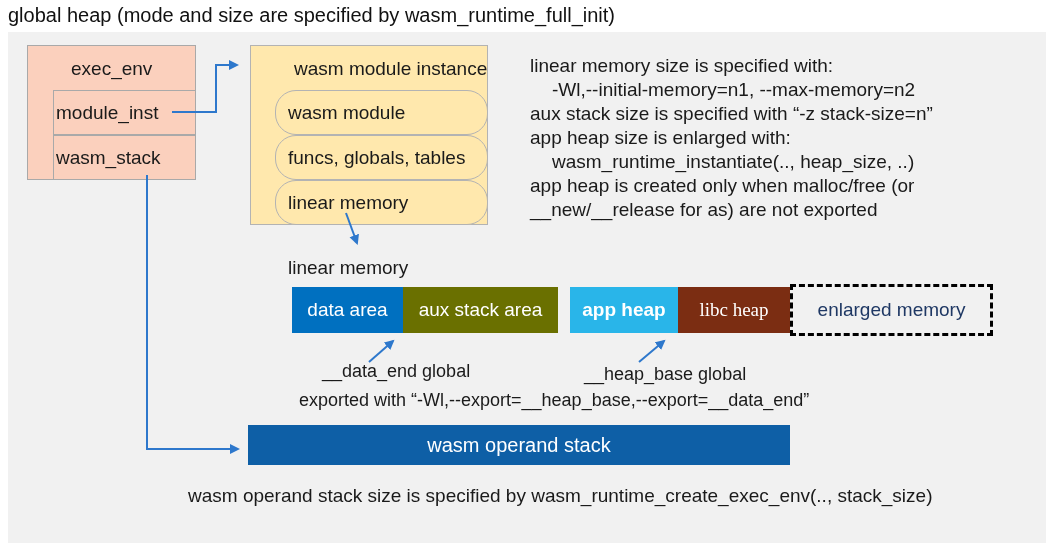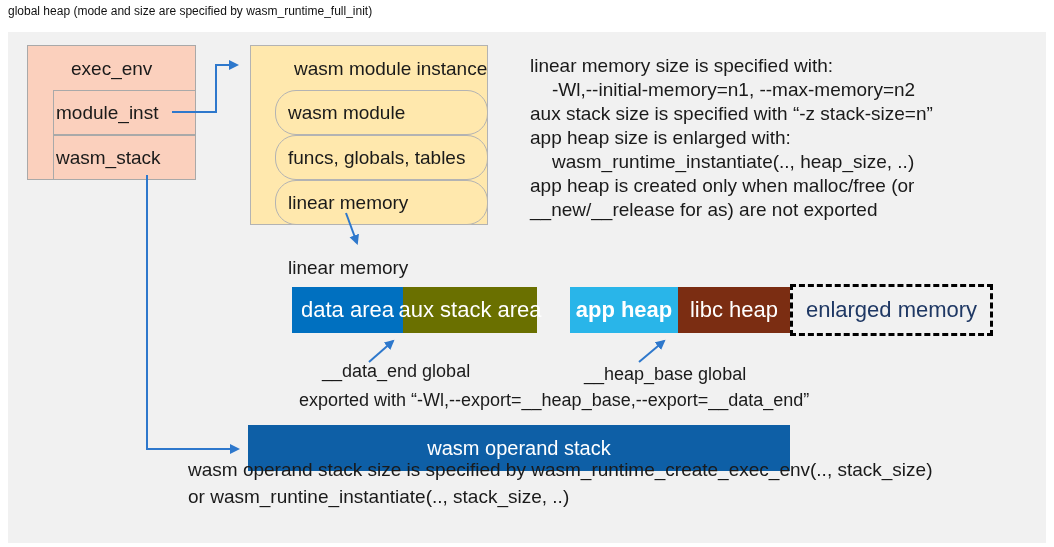--- a/index.html
+++ b/index.html
@@ -1,57 +1,57 @@
 <!DOCTYPE html>
 <html><head>
 <meta charset="utf-8">
 <style>
   html,body{margin:0;padding:0;}
   body{
     width:1054px;height:547px;position:relative;background:#ffffff;
     font-family:"Liberation Sans", sans-serif;color:#1a1a1a;overflow:hidden;
   }
   .abs{position:absolute;box-sizing:border-box;}
-  #title{left:8px;top:4px;font-size:12px;color:#111;}
+  #title{left:8px;top:4px;font-size:20px;color:#111;}
   #panel{left:8px;top:32px;width:1038px;height:511px;background:#f1f1f1;}
 
   
   .structbox{border:1px solid #a9a9a9;}
   .pink{background:#fbd0bd;}
   .cream{background:#ffe8ad;border-color:#b3b3b3;}
   .boxhdr{font-size:19px;line-height:45px;padding-left:13px;white-space:nowrap;margin-left:30px;}
   .rowbox{border:1px solid #a9a9a9;font-size:19px;line-height:43px;padding-left:2px;white-space:nowrap;}
   .rowbox.cream{border-color:#b3b3b3;padding-left:12px;border-radius:21px;}
 
   
   #notes{left:530px;top:54px;width:516px;font-size:19px;line-height:24px;}
   #notes .line{white-space:nowrap;}
   #notes .indent{padding-left:22px;}
 
   #lm-label{left:288px;top:257px;font-size:19px;}
 
   
   .seg{top:287px;height:46px;display:flex;align-items:center;justify-content:center;
-       font-size:22px;color:#fff;white-space:nowrap;}
+       font-size:19px;color:#fff;white-space:nowrap;}
   #seg-data{left:292px;width:111px;}
-  #seg-aux{left:403px;width:134px;}
+  #seg-aux{left:403px;width:155px;}
   #seg-appheap{left:570px;width:108px;}
-  #seg-libc{left:678px;width:112px;}
+  #seg-libc{left:678px;width:112px;font-family:Liberation Serif, serif;}
   #seg-enlarged{left:790px;width:203px;top:284px;height:52px;background:transparent;
        border:3px dashed #000;color:#1f3864;}
 
   .note{font-size:18px;white-space:nowrap;}
   #note-dataend{left:322px;top:361px;}
   #note-heapbase{left:584px;top:364px;}
   #note-exported{left:299px;top:390px;}
 
-  #opstack{left:248px;top:425px;width:542px;height:46px;display:flex;align-items:center;
+  #opstack{left:248px;top:425px;width:542px;height:40px;display:flex;align-items:center;
        justify-content:center;color:#fff;font-size:20px;}
 
-  #bottom-notes{left:188px;top:456px;font-size:19px;line-height:27px;}
+  #bottom-notes{left:188px;top:482px;font-size:19px;line-height:27px;}
   #bottom-notes .line{white-space:nowrap;}
 
   #arrows{left:0;top:0;width:1054px;height:547px;pointer-events:none;}
 </style>
 </head>
 <body>
 
 <div id="title" class="abs">global heap (mode and size are specified by wasm_runtime_full_init)</div>
 
 <div id="panel" class="abs"></div>
@@ -88,21 +88,20 @@
 <div id="seg-enlarged" class="abs seg" style="color: rgb(31, 56, 100);">enlarged memory</div>
 
 <div id="note-dataend" class="abs note">__data_end global</div>
 <div id="note-heapbase" class="abs note">__heap_base global</div>
 <div id="note-exported" class="abs note">exported with “-Wl,--export=__heap_base,--export=__data_end”</div>
 
 <div id="opstack" class="abs" style="background: rgb(14, 95, 166);">wasm operand stack</div>
 
 <div id="bottom-notes" class="abs">
   <div class="line">wasm operand stack size is specified by wasm_runtime_create_exec_env(.., stack_size)</div>
-  <div class="line">or wasm_runtine_instantiate(.., stack_size, ..)</div>
 </div>
 
 <svg id="arrows" class="abs" viewBox="0 0 1054 547" xmlns="http://www.w3.org/2000/svg">
   <defs>
     <marker id="ah" markerUnits="userSpaceOnUse" markerWidth="11" markerHeight="11" refX="8" refY="5" orient="auto">
       <path d="M0,0 L10,5 L0,10 Z" fill="#2e78cc"></path>
     </marker>
   </defs>
   <path d="M172,112 L216,112 L216,65 L237,65" fill="none" stroke="#2e78cc" stroke-width="2" marker-end="url(#ah)"></path>
   <path d="M147,175 L147,449 L238,449" fill="none" stroke="#2e78cc" stroke-width="2" marker-end="url(#ah)"></path>

